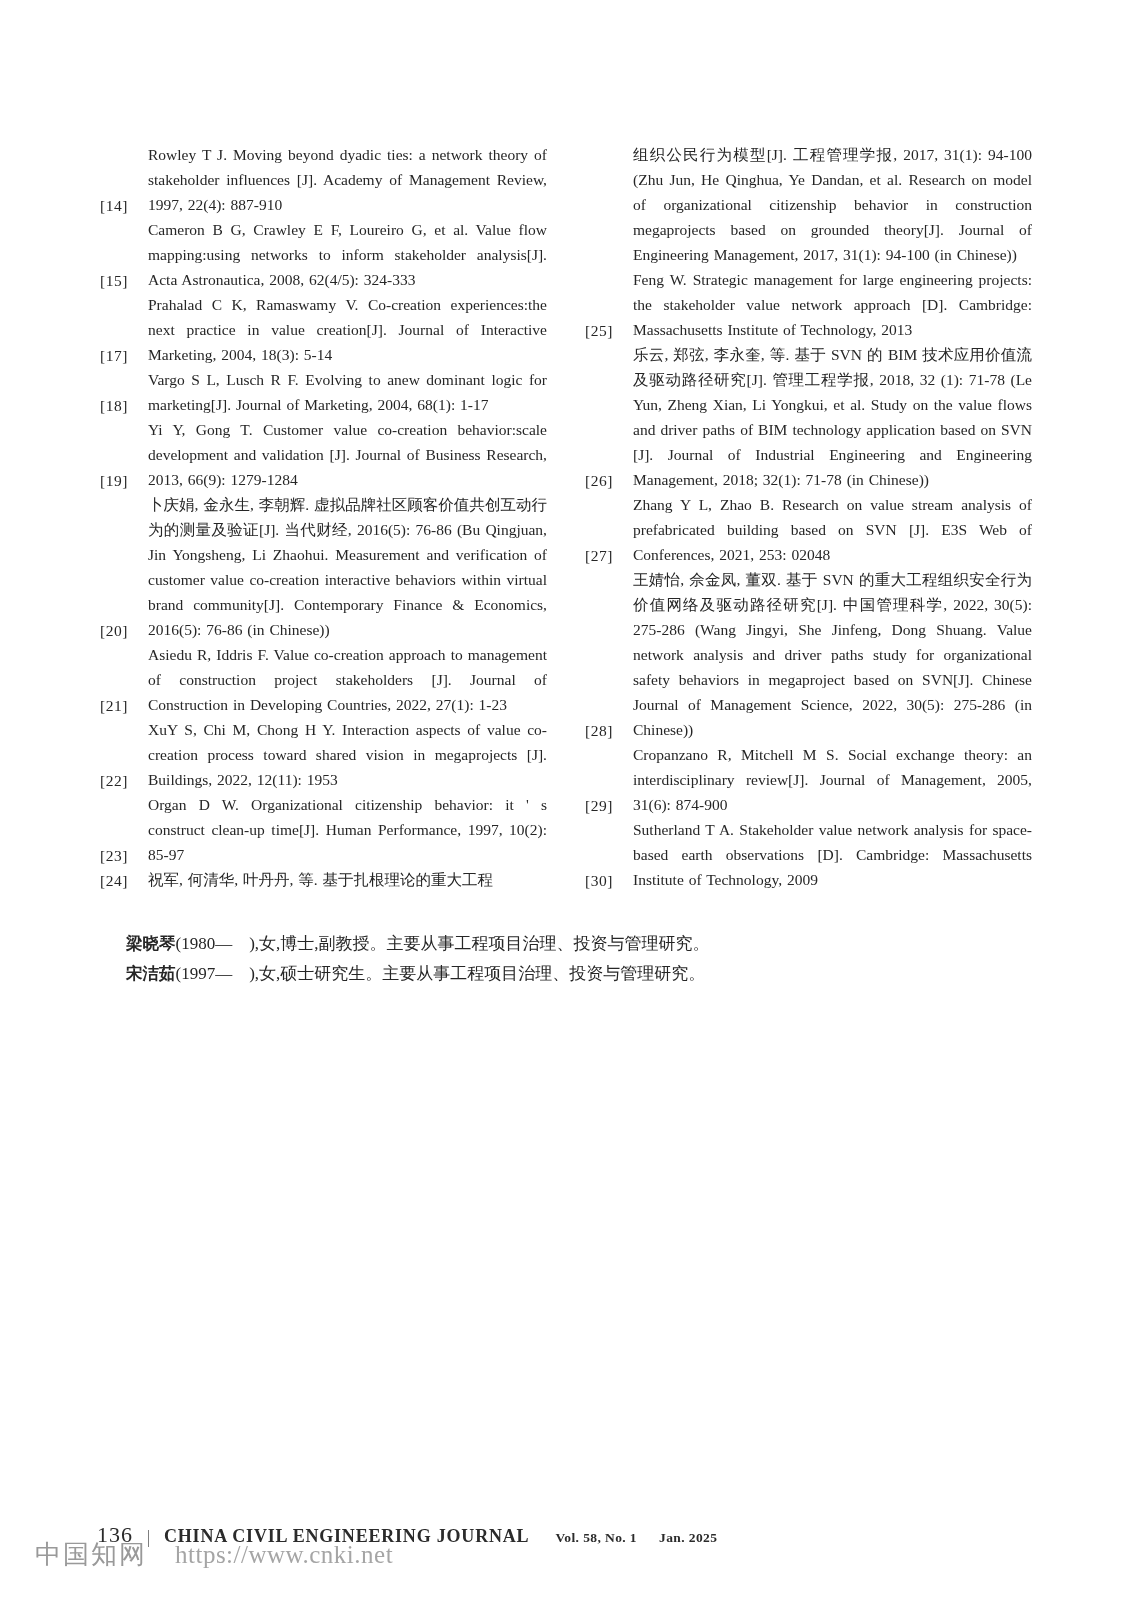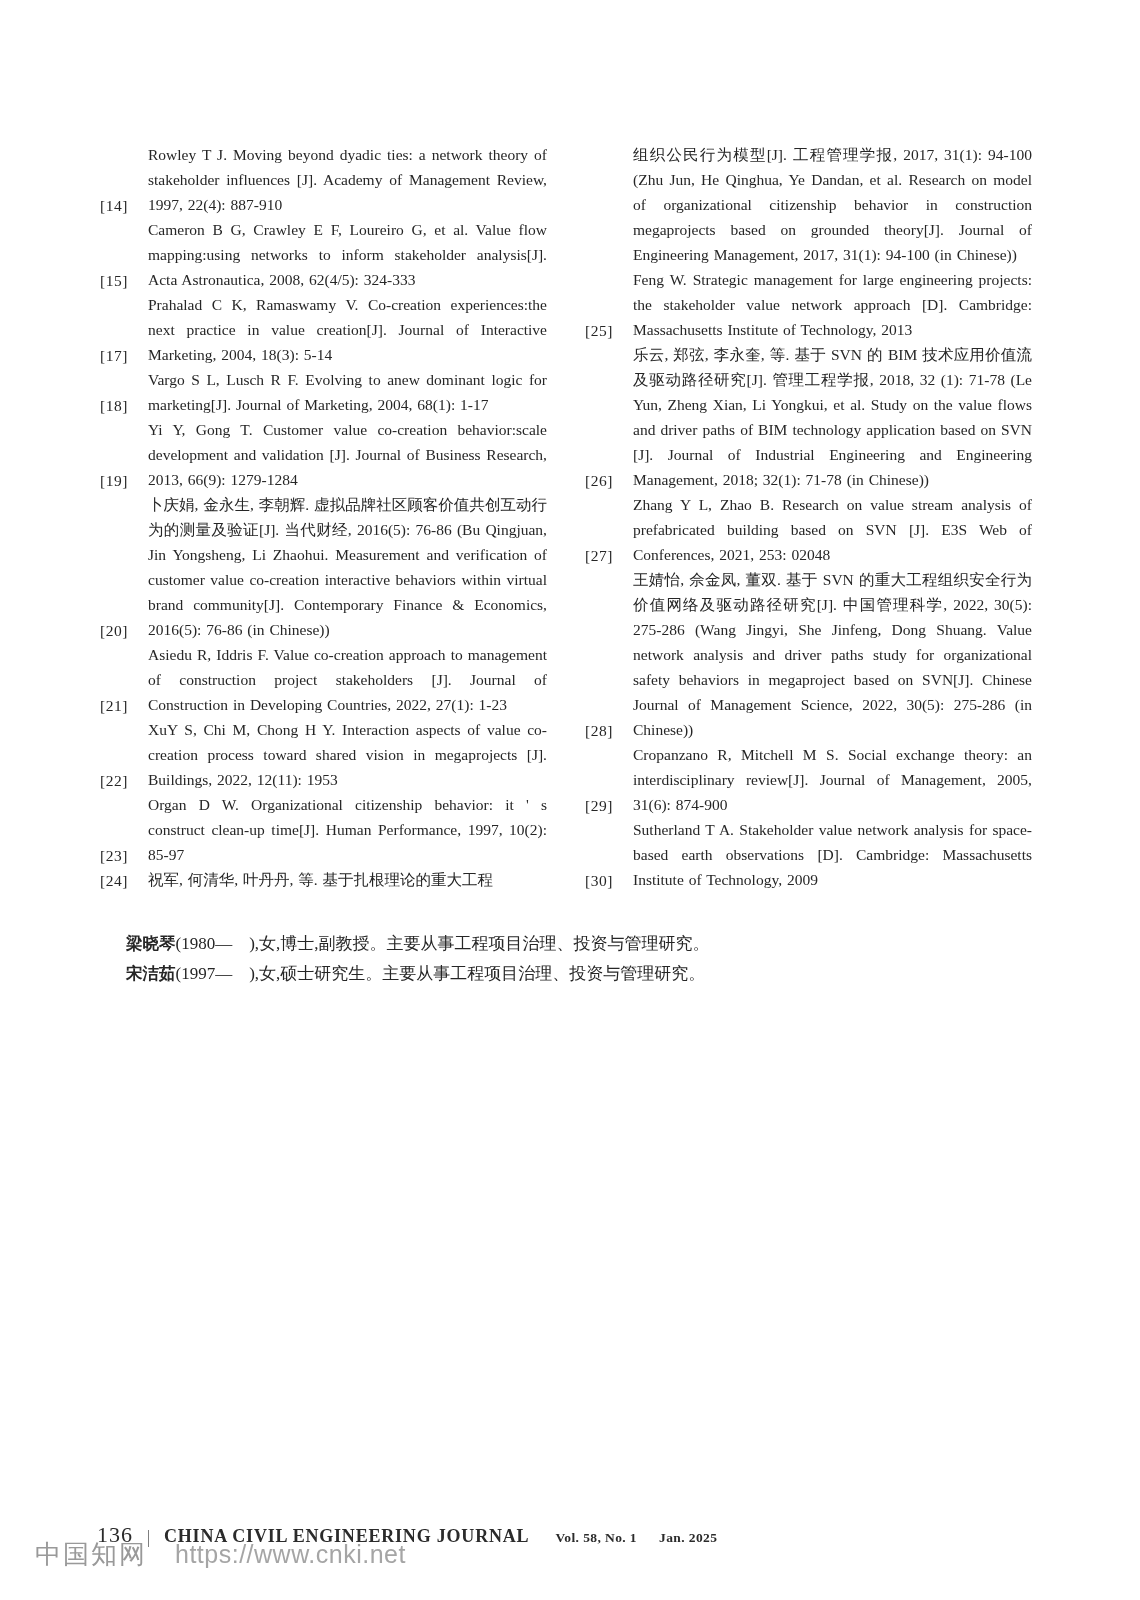--- a/index.html
+++ b/index.html
@@ -79,21 +79,21 @@
   .watermark {
     position: absolute;
     top: 1537px; left: 35px;
     display: flex;
     align-items: baseline;
     gap: 28px;
     font-family: "Liberation Sans", "DejaVu Sans", sans-serif;
     user-select: none;
   }
   .wm-brand { font-size: 26px; color: #999999; letter-spacing: 2px; }
-  .wm-url   { font-size: 25px; color: #a5a5a5; letter-spacing: 0.5px; }
+  .wm-url   { font-size: 25px; color: #a5a5a5; letter-spacing: 0.5px; font-family: Liberation Serif, serif; }
 </style>
 </head>
 <body>
 
 <div class="page">
 
   <div class="columns">
 
     <div class="col">
       <div class="ref-row">

